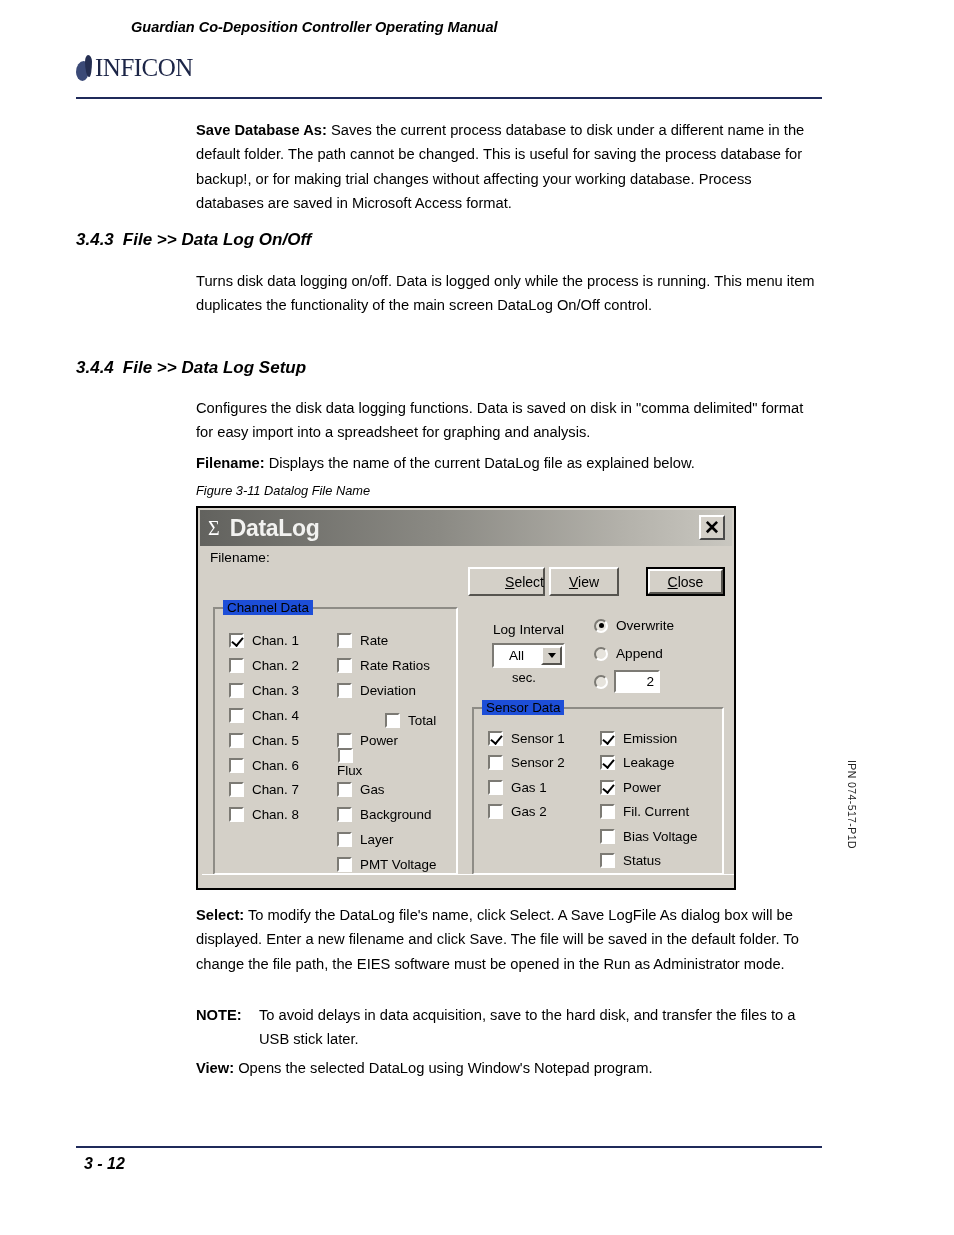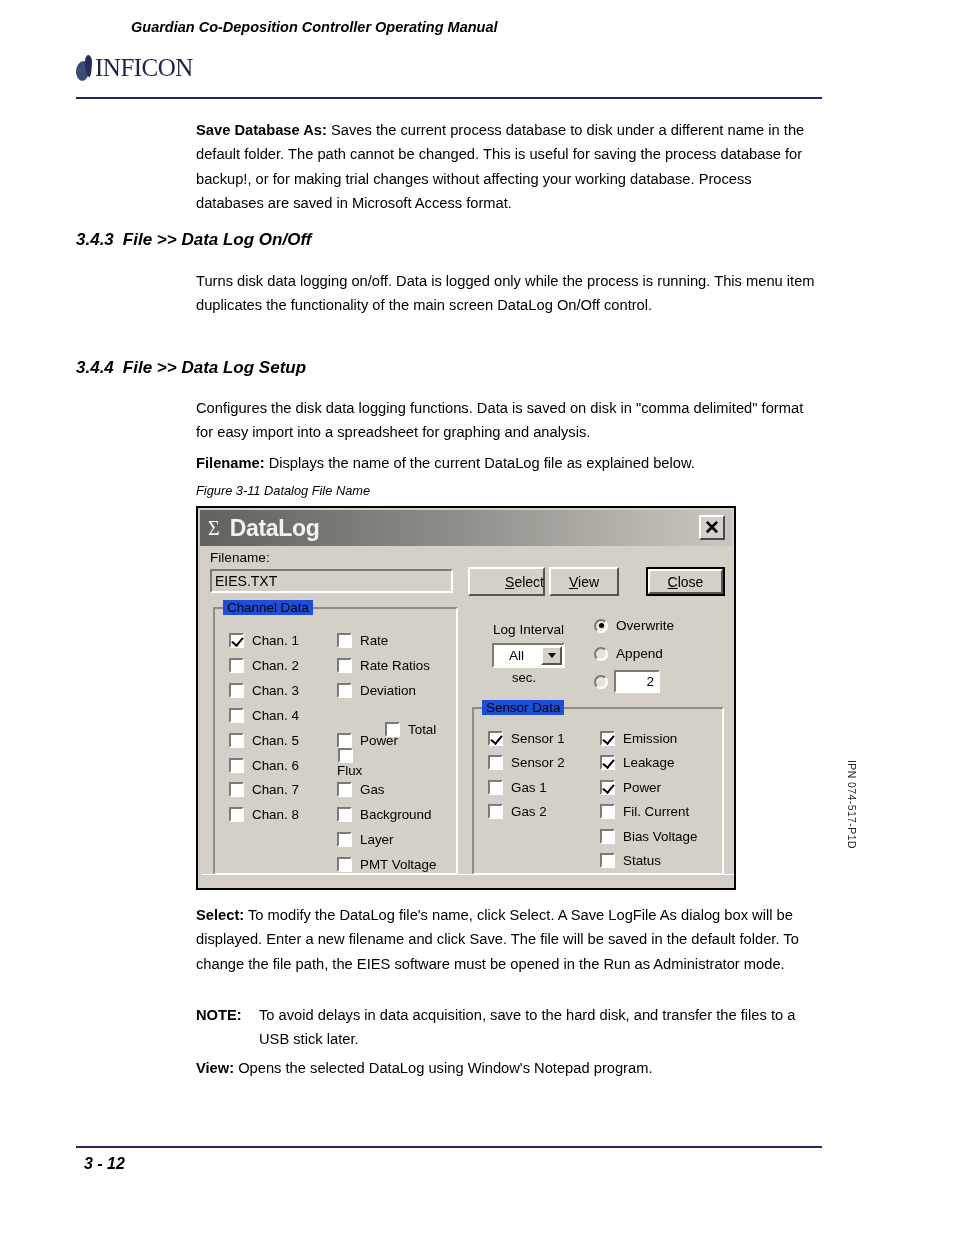--- a/index.html
+++ b/index.html
@@ -482,21 +482,20 @@
 <div class="dlg-outer">
   <div class="dlg-inner">
 
     <div class="titlebar">
       <span class="sigma">Σ</span>
       <span class="ttl">DataLog</span>
       <div class="closebtn">✕</div>
     </div>
 
     <div class="fn-label">Filename:</div>
-    <div class="fn-input">EIES.TXT</div>
 
     <div class="btn sel">
       <span><span class="mn">S</span><span>elect</span></span>
     </div>
     <div class="btn view">
       <span><span class="mn">V</span><span>iew</span></span>
     </div>
     <div class="btn close">
       <div class="inner">
         <span><span class="mn">C</span><span>lose</span></span>
@@ -545,21 +544,21 @@
             <span>Rate</span>
           </div>
           <div class="cb-row" style="left: 122px; top: 48.9px;">
             <span class="cbox"></span>
             <span>Rate Ratios</span>
           </div>
           <div class="cb-row" style="left: 122px; top: 73.8px;">
             <span class="cbox"></span>
             <span>Deviation</span>
           </div>
-          <div class="cb-row" style="left: 122px; top: 113px; padding-left: 48px;">
+          <div class="cb-row" style="left: 122px; top: 104px; padding-left: 48px;">
             <span class="cbox"></span>
             <span>Total</span>
           </div>
           <div class="cb-row" style="left: 122px; top: 123.6px;">
             <span class="cbox"></span>
             <span>Power</span>
           </div>
           <div class="cb-row" style="left: 122px; top: 139px; flex-direction: column;">
             <span class="cbox"></span>
             <span>Flux</span>

